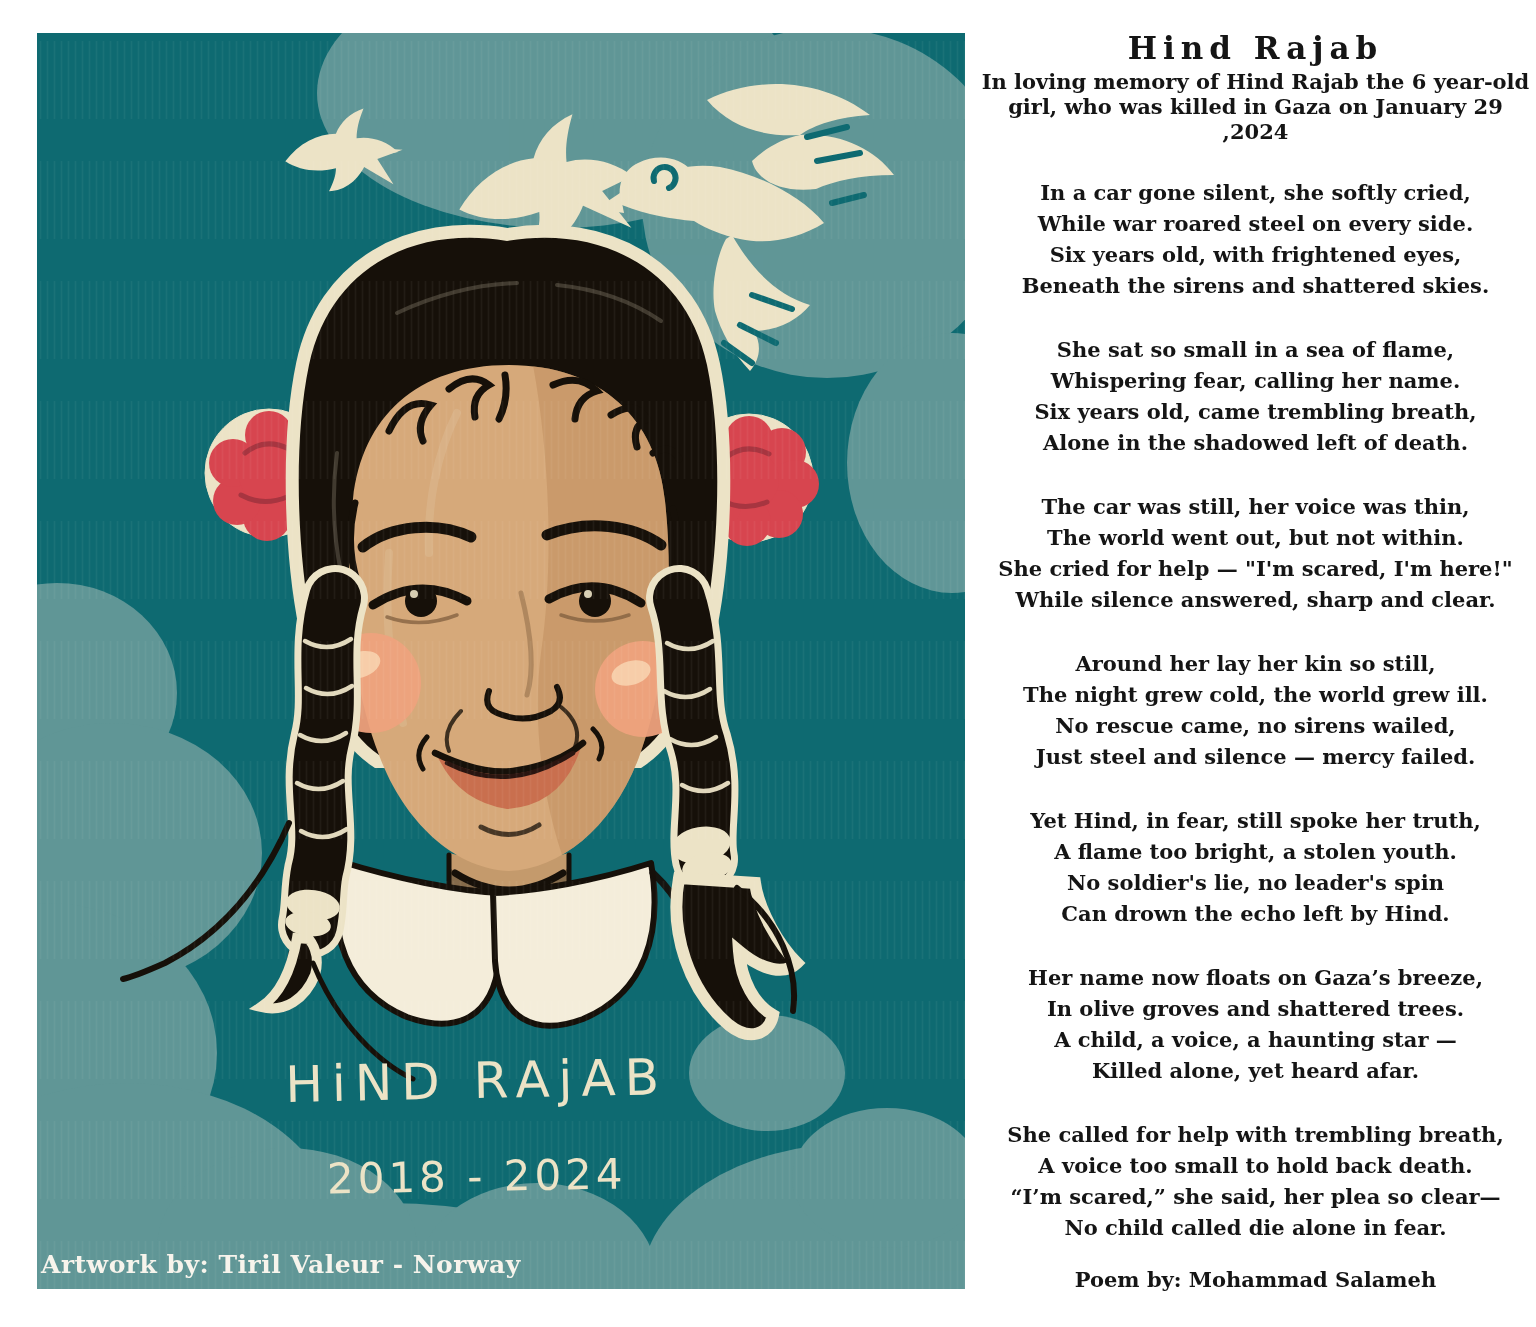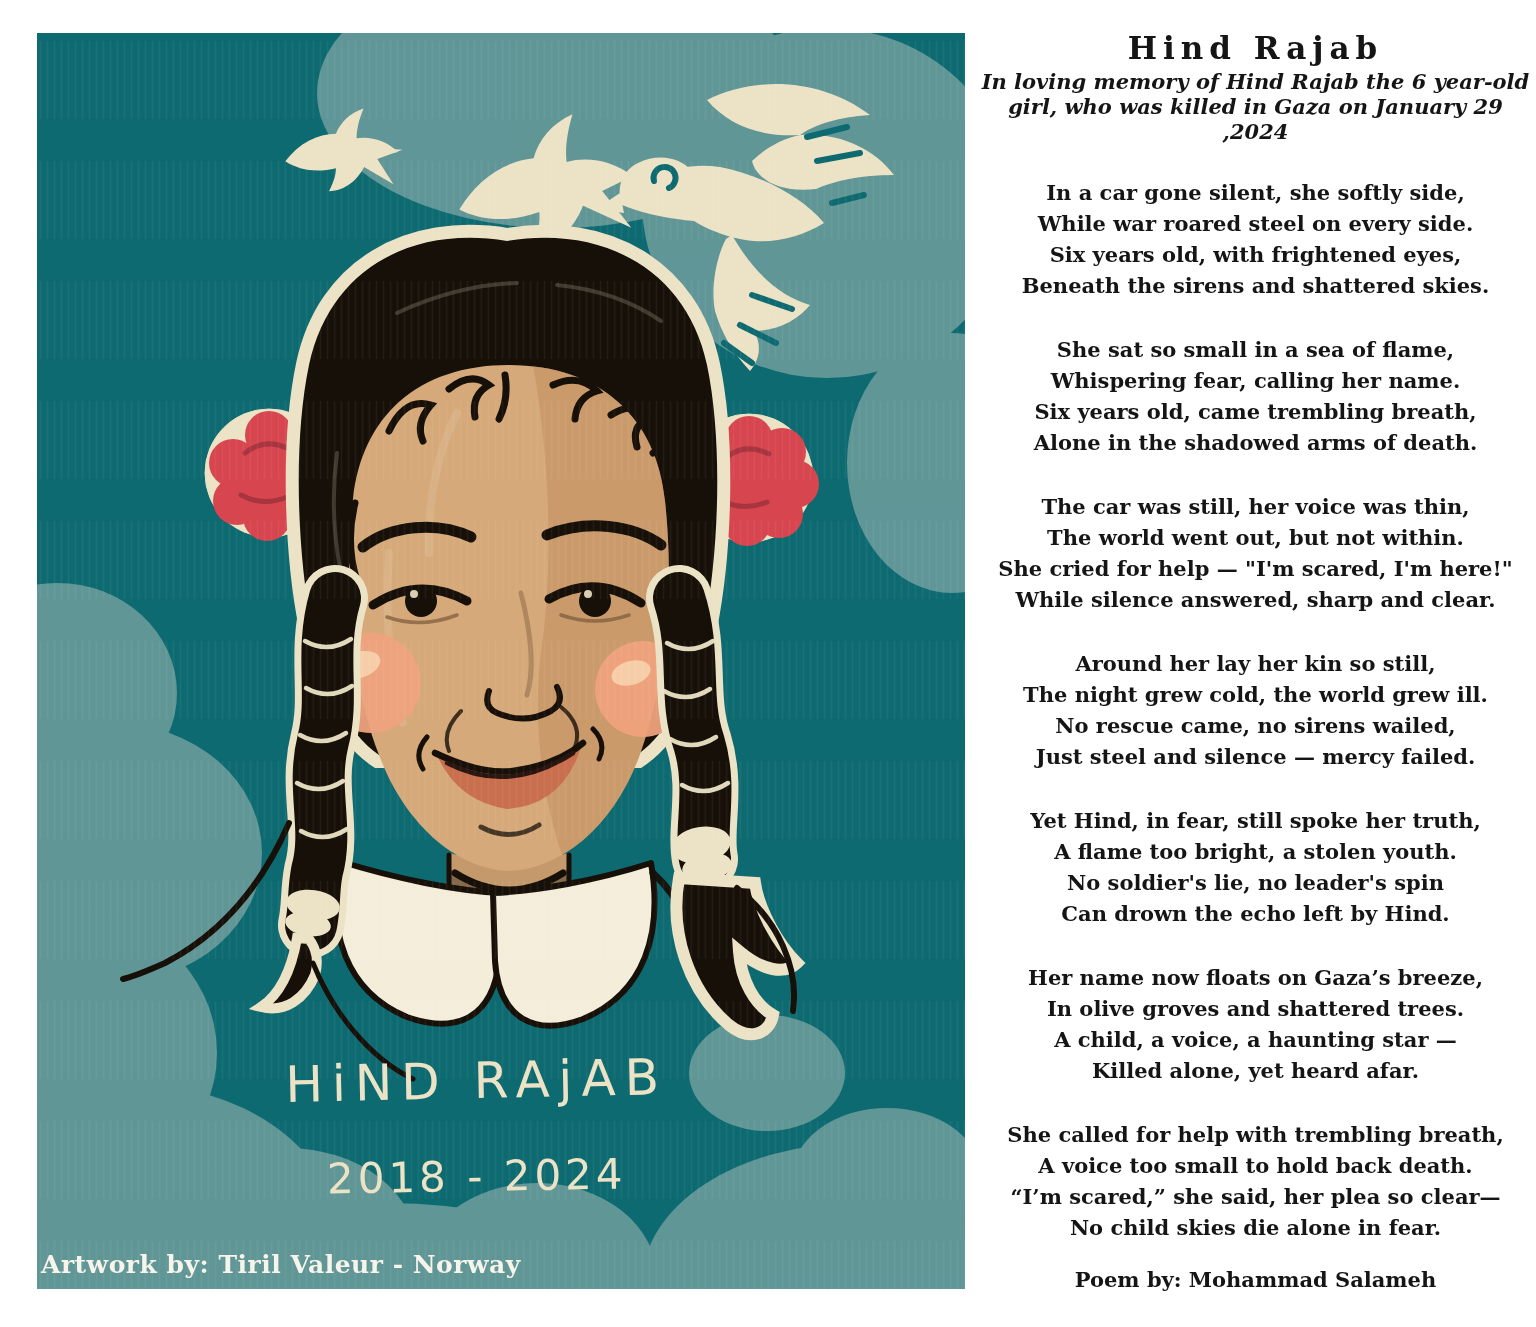--- a/index.html
+++ b/index.html
@@ -2,21 +2,21 @@
 <html style="--page-bg: #ffffff; --teal-bg: #0e6a71; --cloud-teal: #679a9a; --cream: #ece3c6; --collar-cream: #f4edda; --hair-black: #161009; --skin-tan: #d6a97a; --skin-shadow: #bd8b5b; --blush: #eea27d; --blush-highlight: #f7cda9; --lips: #c96f4e; --clip-red: #d7454f; --clip-red-dark: #a73540; --neck-tan: #c49a6c; --neck-shadow: #7d6547; --poem-ink: #151515; --artwork-credit-white: #f7f4ec;"><head>
 <meta charset="utf-8">
 <style>
   html,body{margin:0;padding:0;}
   body{width:1536px;height:1327px;background:var(--page-bg,#fff);font-family:"DejaVu Serif",serif;}
   .page{position:relative;width:1536px;height:1327px;overflow:hidden;background:var(--page-bg,#fff);}
   .artwork{position:absolute;left:37px;top:33px;width:928px;height:1256px;}
   .artwork svg{display:block;width:100%;height:100%;}
   .poem-panel{position:absolute;left:975px;top:30px;width:561px;text-align:center;color:var(--poem-ink,#151515);}
   .poem-title{font-size:31px;font-weight:bold;letter-spacing:6px;margin:0;line-height:36px;}
-  .poem-subtitle{font-size:21px;font-weight:bold;font-style:italic;line-height:25px;margin-top:3px;}
+  .poem-subtitle{font-size:21px;font-weight:bold;line-height:25px;margin-top:3px;}
   .stanza{margin-top:33px;}
   .stanza .line{font-size:21px;font-weight:bold;line-height:31px;white-space:nowrap;}
   .poem-credit{margin-top:24px;font-size:21px;font-weight:bold;}
   
   .bg{fill:var(--teal-bg);}
   .cl{fill:var(--cloud-teal);}
   .dove{fill:var(--cream);}
   .hatch{stroke:var(--teal-bg);stroke-width:6;stroke-linecap:round;fill:none;}
   .hairfill{fill:var(--hair-black);}
   .halo{stroke:var(--cream);fill:var(--cream);}
@@ -231,30 +231,30 @@
   </div>
 
   <div class="poem-panel">
     <h1 class="poem-title">Hind Rajab</h1>
     <div class="poem-subtitle">
       <div>In loving memory of Hind Rajab the 6 year-old</div>
       <div>girl, who was killed in Gaza on January 29 ,2024</div>
     </div>
     <div>
         <div class="stanza">
-          <div class="line">In a car gone silent, she softly side,</div>
+          <div class="line">In a car gone silent, she softly cried,</div>
           <div class="line">While war roared steel on every side.</div>
           <div class="line">Six years old, with frightened eyes,</div>
           <div class="line">Beneath the sirens and shattered skies.</div>
         </div>
         <div class="stanza">
           <div class="line">She sat so small in a sea of flame,</div>
           <div class="line">Whispering fear, calling her name.</div>
           <div class="line">Six years old, came trembling breath,</div>
-          <div class="line">Alone in the shadowed arms of death.</div>
+          <div class="line">Alone in the shadowed left of death.</div>
         </div>
         <div class="stanza">
           <div class="line">The car was still, her voice was thin,</div>
           <div class="line">The world went out, but not within.</div>
           <div class="line">She cried for help — "I'm scared, I'm here!"</div>
           <div class="line">While silence answered, sharp and clear.</div>
         </div>
         <div class="stanza">
           <div class="line">Around her lay her kin so still,</div>
           <div class="line">The night grew cold, the world grew ill.</div>
@@ -270,19 +270,19 @@
         <div class="stanza">
           <div class="line">Her name now floats on Gaza’s breeze,</div>
           <div class="line">In olive groves and shattered trees.</div>
           <div class="line">A child, a voice, a haunting star —</div>
           <div class="line">Killed alone, yet heard afar.</div>
         </div>
         <div class="stanza">
           <div class="line">She called for help with trembling breath,</div>
           <div class="line">A voice too small to hold back death.</div>
           <div class="line">“I’m scared,” she said, her plea so clear—</div>
-          <div class="line">No child skies die alone in fear.</div>
+          <div class="line">No child called die alone in fear.</div>
         </div>
       </div>
     <div class="poem-credit">Poem by: Mohammad Salameh</div>
   </div>
 
 </div>
 
 </body></html>

